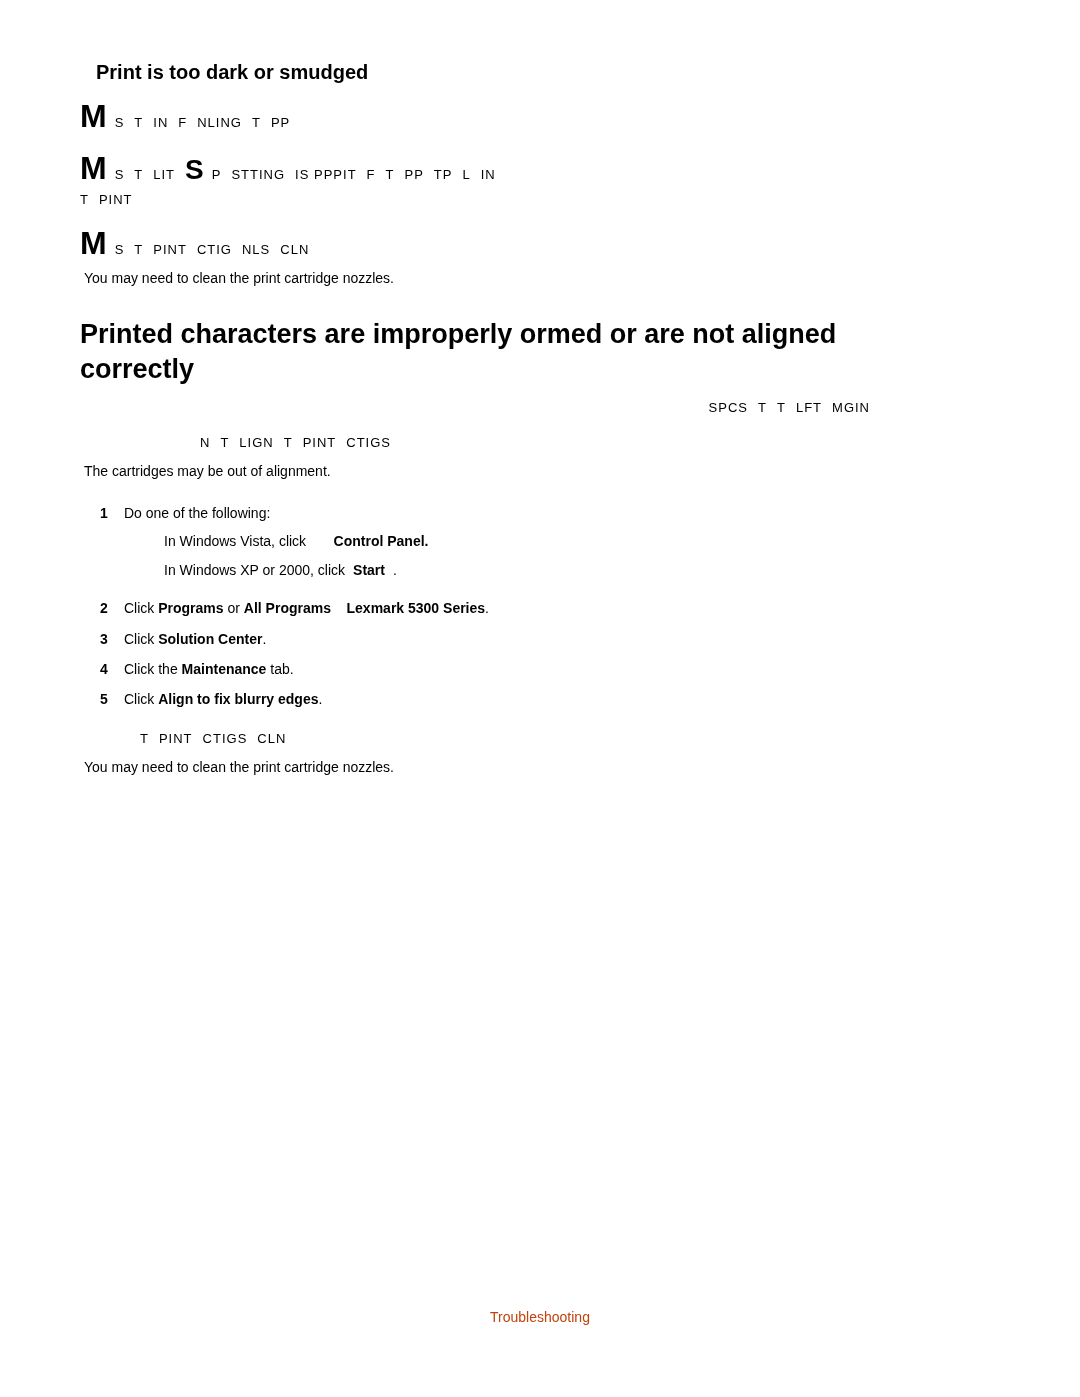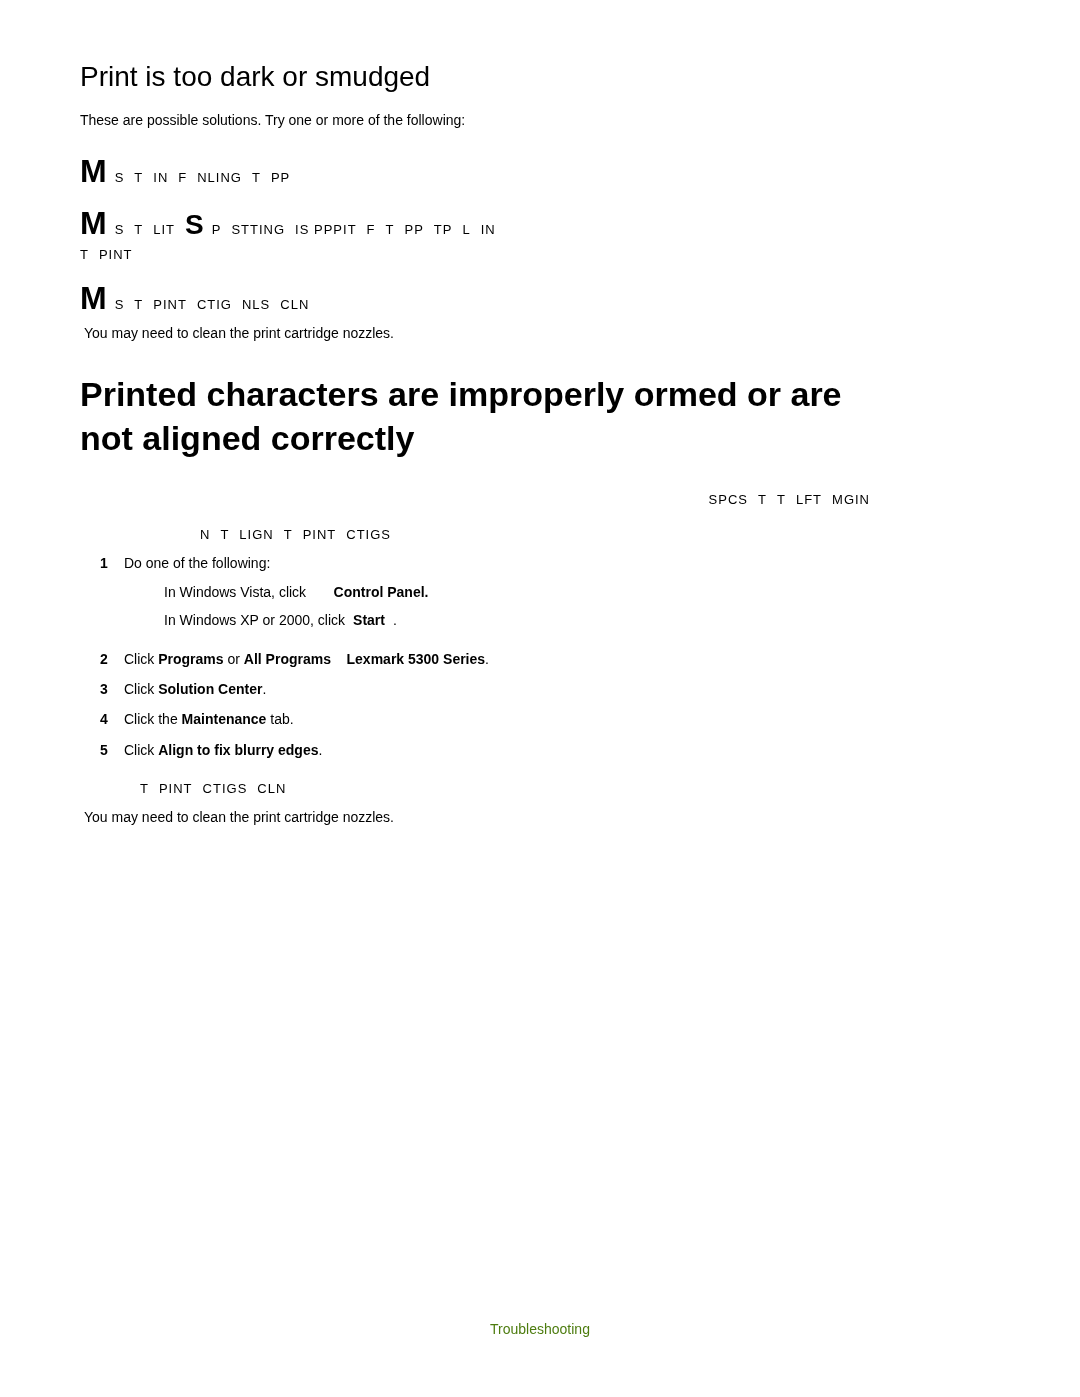--- a/index.html
+++ b/index.html
@@ -17,30 +17,31 @@
       min-height: 1397px;
       position: relative;
     }
 
     .page-content {
       padding: 60px 80px 80px 80px;
       max-width: 960px;
     }
 
     h1.section-title {
-      font-size: 28px;
-      font-weight: normal;
+      font-size: 20px;
+      font-weight: bold;
       margin-bottom: 16px;
       line-height: 1.2;
+      margin-left: 16px;
     }
 
     h2.section-title {
-      font-size: 34px;
-      font-weight: bold;
-      margin-bottom: 32px;
+      font-size: 27px;
+      font-weight: bold;
+      margin-bottom: 12px;
       line-height: 1.3;
     }
 
     .intro-text {
       font-size: 14px;
       margin-bottom: 24px;
       line-height: 1.5;
     }
 
     .heading-row {
@@ -115,36 +116,35 @@
       margin-bottom: 6px;
       line-height: 1.6;
     }
 
     .bold {
       font-weight: bold;
     }
 
     .footer-text {
       position: absolute;
-      bottom: 60px;
+      bottom: 72px;
       left: 50%;
       transform: translateX(-50%);
       font-size: 14px;
-      color: #4d7c0f;
+      color: #c2410c;
     }
 
   </style>
 </head>
 <body>
 
 <div class="page-content">
 
   <h1 class="section-title">Print is too dark or smudged</h1>
 
-  <p class="intro-text">These are possible solutions. Try one or more of the following:</p>
 
   <div class="section-block">
     <div class="heading-row">
       <span class="heading-large">M</span>
       <span class="heading-small">S</span>
       <span class="heading-small">T</span>
       <span class="heading-small">IN</span>
       <span class="heading-small">F</span>
       <span class="heading-small">NLING</span>
       <span class="heading-small">T</span>
@@ -202,20 +202,21 @@
 
   <div class="section-block">
     <div class="heading-row" style="margin-left: 120px; margin-bottom: 10px;">
       <span class="heading-small">N</span>
       <span class="heading-small">T</span>
       <span class="heading-small">LIGN</span>
       <span class="heading-small">T</span>
       <span class="heading-small">PINT</span>
       <span class="heading-small">CTIGS</span>
     </div>
+    <p class="body-text">The cartridges may be out of alignment.</p>
 
     <ul class="list-numbered">
       <li>
         <span class="num bold">1</span>
         <span>Do one of the following:
           <ul class="list-bulleted" style="margin-top:6px;">
             <li>In Windows Vista, click &nbsp;&nbsp;&nbsp;&nbsp; <span class="bold">Control Panel.</span></li>
             <li>In Windows XP or 2000, click <span class="bold">Start</span>.</li>
           </ul>
         </span>

